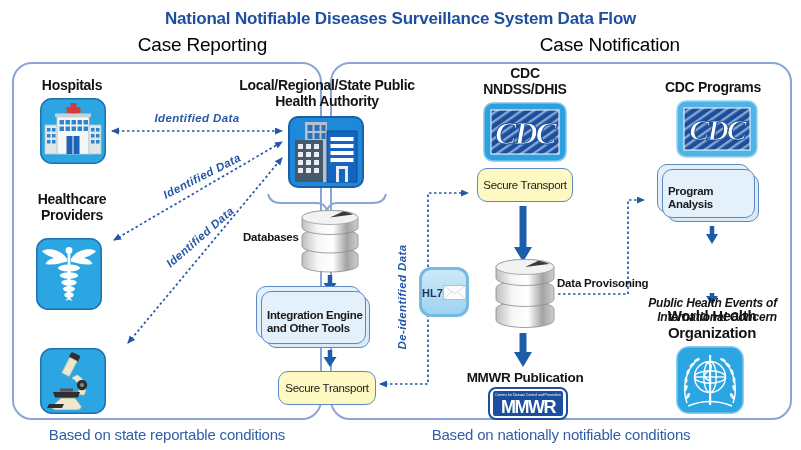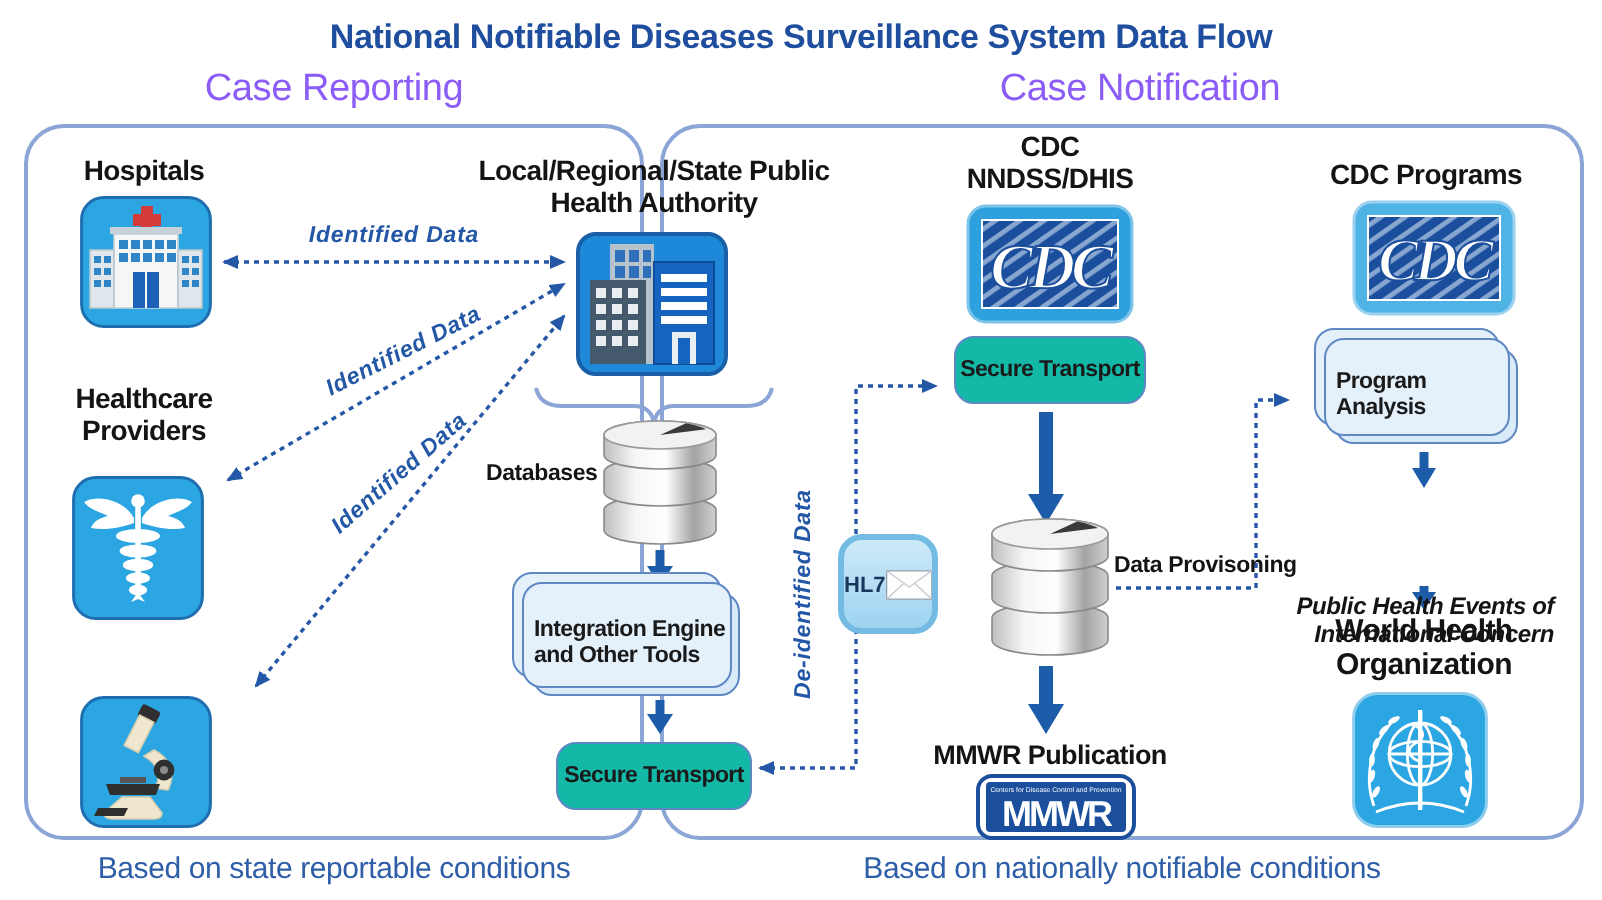--- a/index.html
+++ b/index.html
@@ -7,39 +7,39 @@
     position:relative;width:801px;height:450px;background:#fff;overflow:hidden;
     font-family:"Liberation Sans",sans-serif;
     padding-left:28px;
   }
   .abs{position:absolute;}
   .title{
     width:801px;text-align:center;top:9px;left:0;
     font-size:17px;font-weight:bold;color:#1F4E9E;letter-spacing:-.2px;
   }
   .section-label{
-    font-size:19px;color:#8b5cf6;text-align:center;letter-spacing:-.2px;
+    font-size:19px;color:#000000;text-align:right;letter-spacing:-.2px;
   }
   .container-box{
     border:2px solid #8AA5D6;border-radius:20px;background:transparent;
   }
   .footer-label{
     font-size:15px;color:#2F5EA8;text-align:center;letter-spacing:-.2px;
   }
   .node-label{
     font-weight:bold;font-size:14px;color:#141414;text-align:center;
     line-height:1.12;letter-spacing:-.3px;
   }
   .small-label{
     font-weight:bold;font-size:11.5px;color:#141414;letter-spacing:-.2px;
   }
   .pill{
-    background:#14b8a6;border:1.6px solid #5E88C4;border-radius:10px;
+    background:#fef9c3;border:1.6px solid #5E88C4;border-radius:10px;
     display:flex;align-items:center;justify-content:center;text-align:center;
-    font-weight:bold;font-size:11.5px;color:#1a1a1a;letter-spacing:-.3px;line-height:1.1;
+    font-weight:normal;font-size:11.5px;color:#1a1a1a;letter-spacing:-.3px;line-height:1.1;
   }
   .stack{
     background:#D9EAF8;border:1.5px solid #5E88C4;border-radius:10px;
     display:flex;align-items:center;justify-content:center;
     font-weight:bold;font-size:11.5px;color:#1a1a1a;letter-spacing:-.3px;line-height:1.15;
   }
   .stack::before,.stack::after{
     content:"";position:absolute;inset:-1.5px;border:1.5px solid #5E88C4;
     border-radius:10px;background:#E4F0FA;
   }

